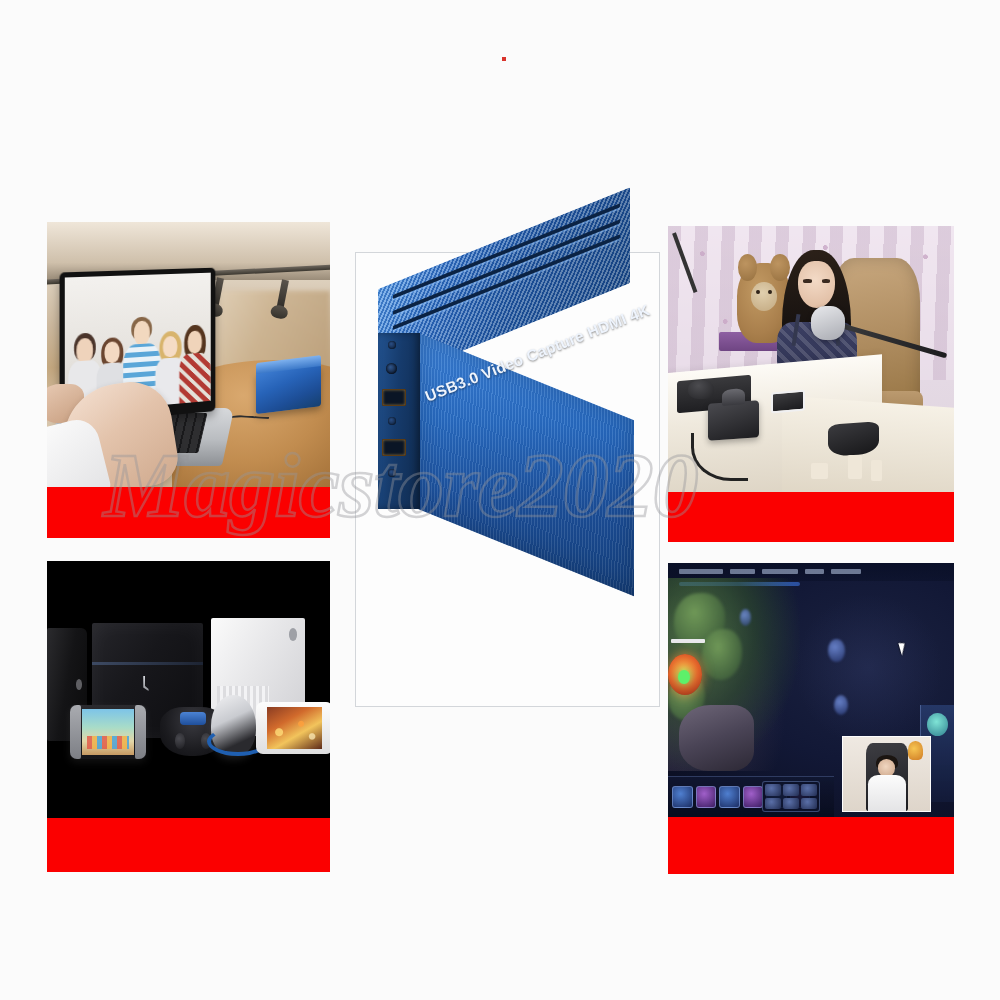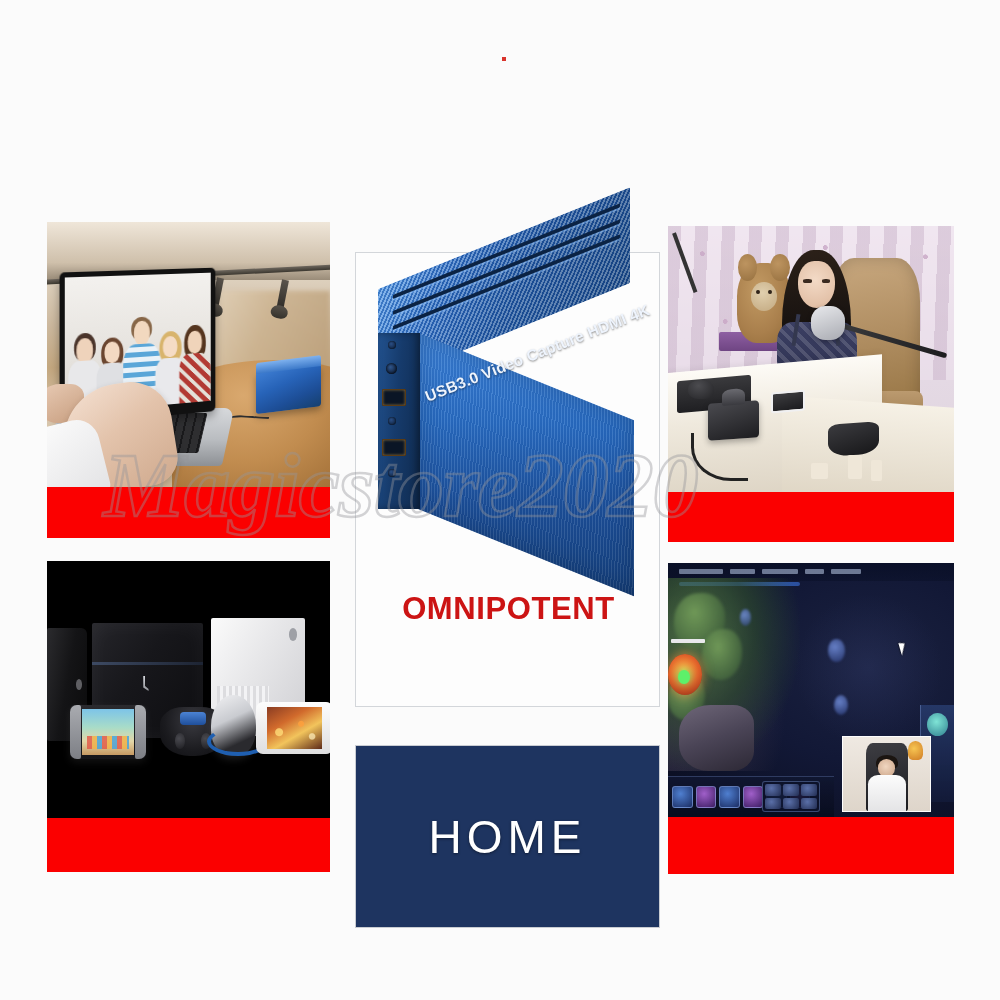--- a/index.html
+++ b/index.html
@@ -909,22 +909,18 @@
           <div class="screw" style="left:10px;top:8px;"></div>
           <div class="jack" style="left:8px;top:30px;"></div>
           <div class="port" style="left:4px;top:56px;width:24px;height:17px;"></div>
           <div class="screw" style="left:10px;top:84px;"></div>
           <div class="port" style="left:4px;top:106px;width:24px;height:17px;"></div>
           <div class="screw" style="left:10px;top:136px;"></div>
         </div>
 
       </div>
     </div>
-    <div id="product-caption">OMNIPOTENT</div>
   </div>
 
-  <div id="home-panel">
-    <div id="home-label">HOME</div>
-  </div>
 
   <div id="watermark">Magicstore2020</div>
 
 </div>
 
 </body></html>

